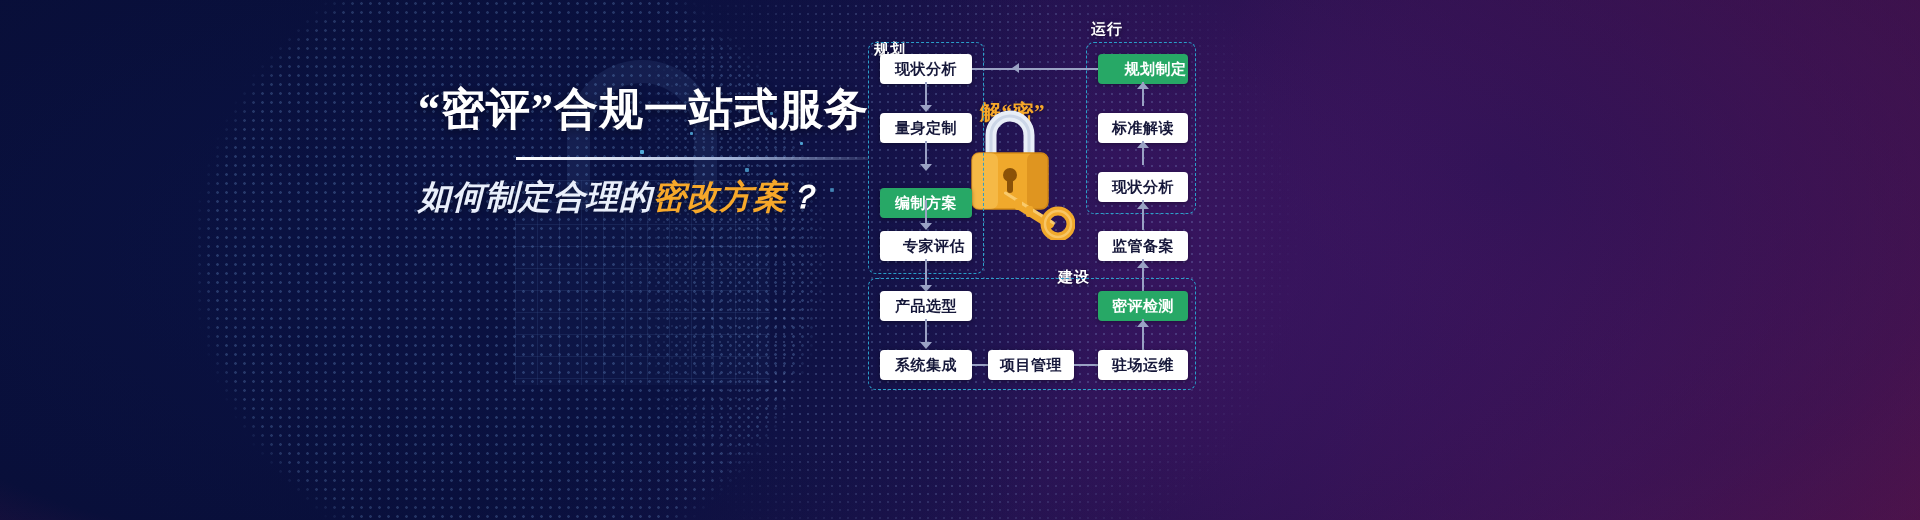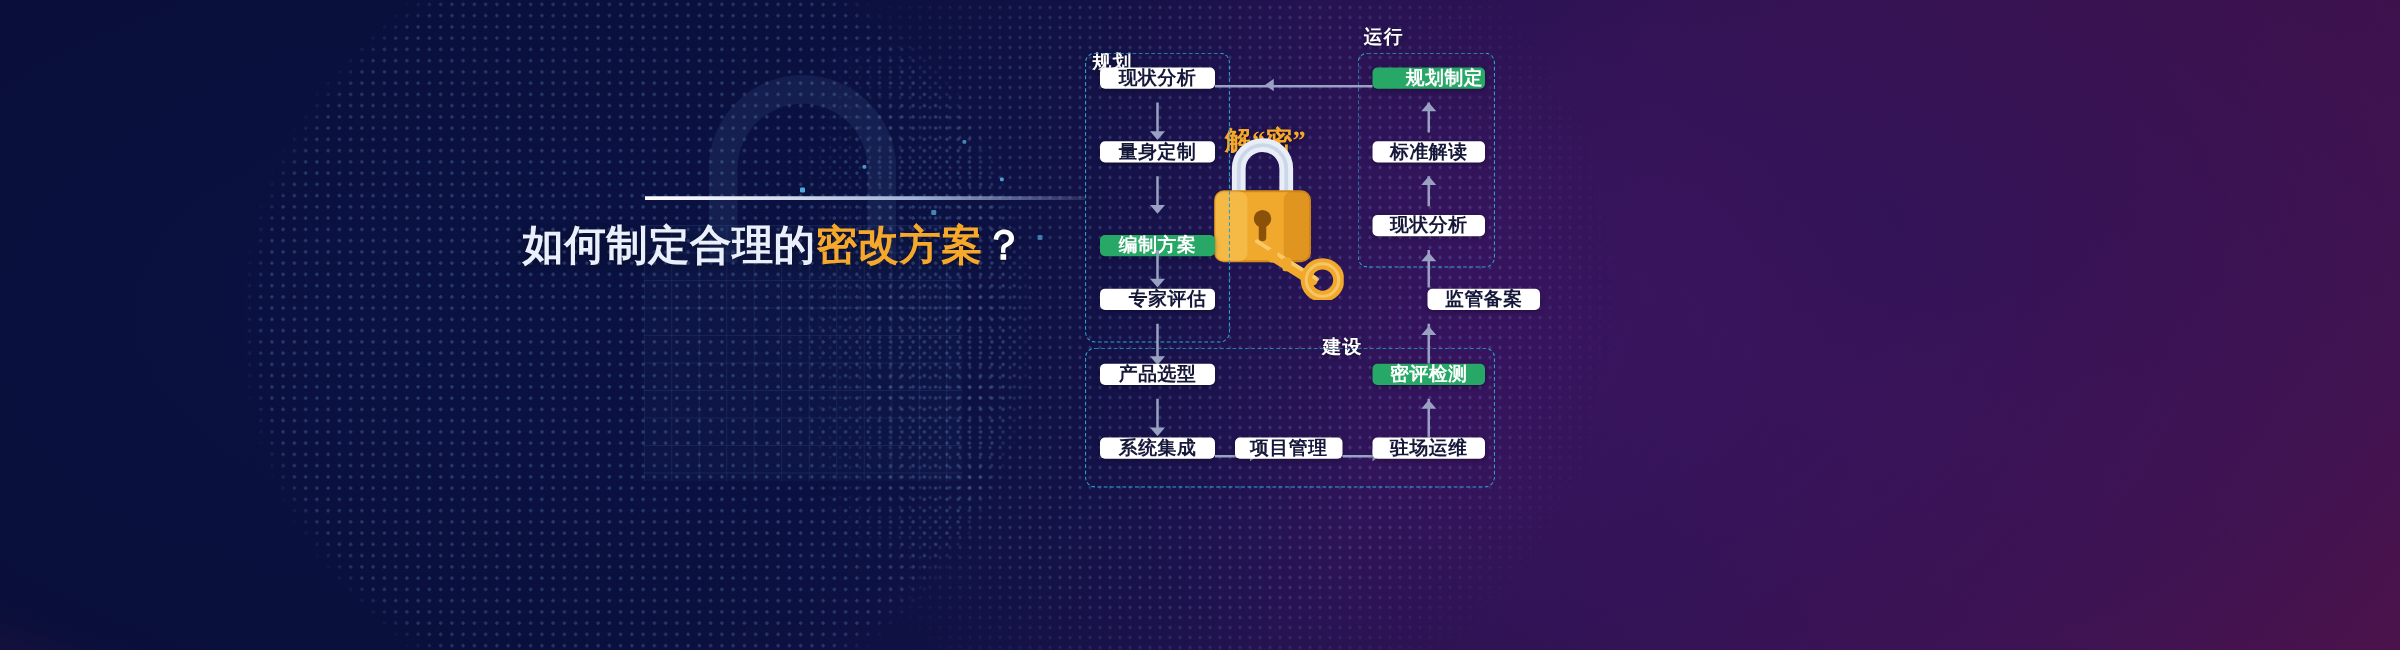--- a/index.html
+++ b/index.html
@@ -74,21 +74,21 @@
     letter-spacing:1px; color:#ffffff; white-space:nowrap;
     text-shadow:0 2px 10px rgba(0,0,0,0.45);
   }
   .divider {
     position:absolute; left:516px; top:157px; width:352px; height:3px;
     background:linear-gradient(90deg,#ffffff 0%, #e9edf7 18%, #9fb0d6 62%, rgba(150,170,210,0.15) 100%);
   }
   .sub-cn {
     position:absolute; left:418px; top:178px; width:450px;
     font-family:"Liberation Serif", serif;
-    font-weight:bold;
+    font-style:italic; font-weight:bold;
     font-size:33px; line-height:1.16; white-space:nowrap;
     color:#e9effb; letter-spacing:.5px;
     text-shadow:0 2px 7px rgba(0,0,0,0.4);
   }
   .sub-cn .hl { color:#f6a82a; }
   .sub-cn .qm { color:#ffffff; }
   .bullets {
     position:absolute; left:414px; top:228px; width:460px;
     font-family:"Liberation Serif", serif;
     font-style:italic; font-weight:bold;
@@ -104,21 +104,21 @@
     position:absolute;
     font-family:"Liberation Serif", serif;
     font-weight:bold; font-size:15px; color:#ffffff;
     letter-spacing:1px; white-space:nowrap;
     text-shadow:0 1px 4px rgba(0,0,0,0.5);
   }
   .dashbox {
     position:absolute; border:1.4px dashed #2a9fc9; border-radius:8px;
   }
   .node {
-    position:absolute; height:17px;
+    position:absolute; height:30px;
     display:flex; align-items:center; justify-content:center;
     border-radius:4px; white-space:nowrap;
     font-family:Liberation Serif, serif;
     font-weight:bold; font-size:15px; letter-spacing:.5px;
     box-shadow:0 1px 4px rgba(0,0,0,0.35);
   }
   .node.white { background:#ffffff; color:#16183a; }
   .node.green { background:#27a866; color:#ffffff; }
   .vline { position:absolute; width:2px; background:#9aa2c4; }
   .hline { position:absolute; height:1.6px; background:#9aa2c4; }
@@ -169,20 +169,21 @@
 
   <div class="spark" style="left:640px;top:150px;width:4px;height:4px;opacity:.9"></div>
   <div class="spark" style="left:690px;top:132px;width:3px;height:3px;opacity:.8"></div>
   <div class="spark" style="left:745px;top:168px;width:4px;height:4px;opacity:.7"></div>
   <div class="spark" style="left:800px;top:142px;width:3px;height:3px;opacity:.85"></div>
   <div class="spark" style="left:830px;top:188px;width:4px;height:4px;opacity:.6"></div>
   <div class="spark" style="left:770px;top:112px;width:3px;height:3px;opacity:.7"></div>
   <div class="bg-vign"></div>
 
   <div class="copy">
+    <div class="title-cn">“密评”合规一站式服务</div>
     <div class="divider"></div>
 
     <div class="sub-cn">
       <span>如何制定合理的</span><span class="hl">密改方案</span><span class="qm">？</span>
     </div>
 
   </div>
 
   <div class="art-cap">解“密”</div>
   <div class="art">
@@ -245,21 +246,21 @@
 
     <div class="node green" style="left:238px; top:54px;  width:90px;padding-left:25px;">规划制定</div>
     <div class="vline" style="left:282px; top:82px;  height:24px;"></div>
     <div class="arw-u" style="left:277px; top:82px;"></div>
     <div class="node white" style="left:238px; top:113px; width:90px;">标准解读</div>
     <div class="vline" style="left:282px; top:141px; height:24px;"></div>
     <div class="arw-u" style="left:277px; top:141px;"></div>
     <div class="node white" style="left:238px; top:172px; width:90px;">现状分析</div>
     <div class="vline" style="left:282px; top:200px; height:30px;"></div>
     <div class="arw-u" style="left:277px; top:202px;"></div>
-    <div class="node white" style="left:238px; top:231px; width:90px;margin-left:44px;">监管备案</div>
+    <div class="node white" style="left:238px; top:231px; width:90px;">监管备案</div>
     <div class="vline" style="left:282px; top:259px; height:32px;"></div>
     <div class="arw-u" style="left:277px; top:261px;"></div>
     <div class="node green" style="left:238px; top:291px; width:90px;">密评检测</div>
     <div class="vline" style="left:282px; top:319px; height:31px;"></div>
     <div class="arw-u" style="left:277px; top:320px;"></div>
     <div class="node white" style="left:238px; top:350px; width:90px;">驻场运维</div>
 
     <div class="hline" style="left:112px; top:68px; width:126px;"></div>
     <div class="arw-l" style="left:152px; top:63px;"></div>
   </div>

